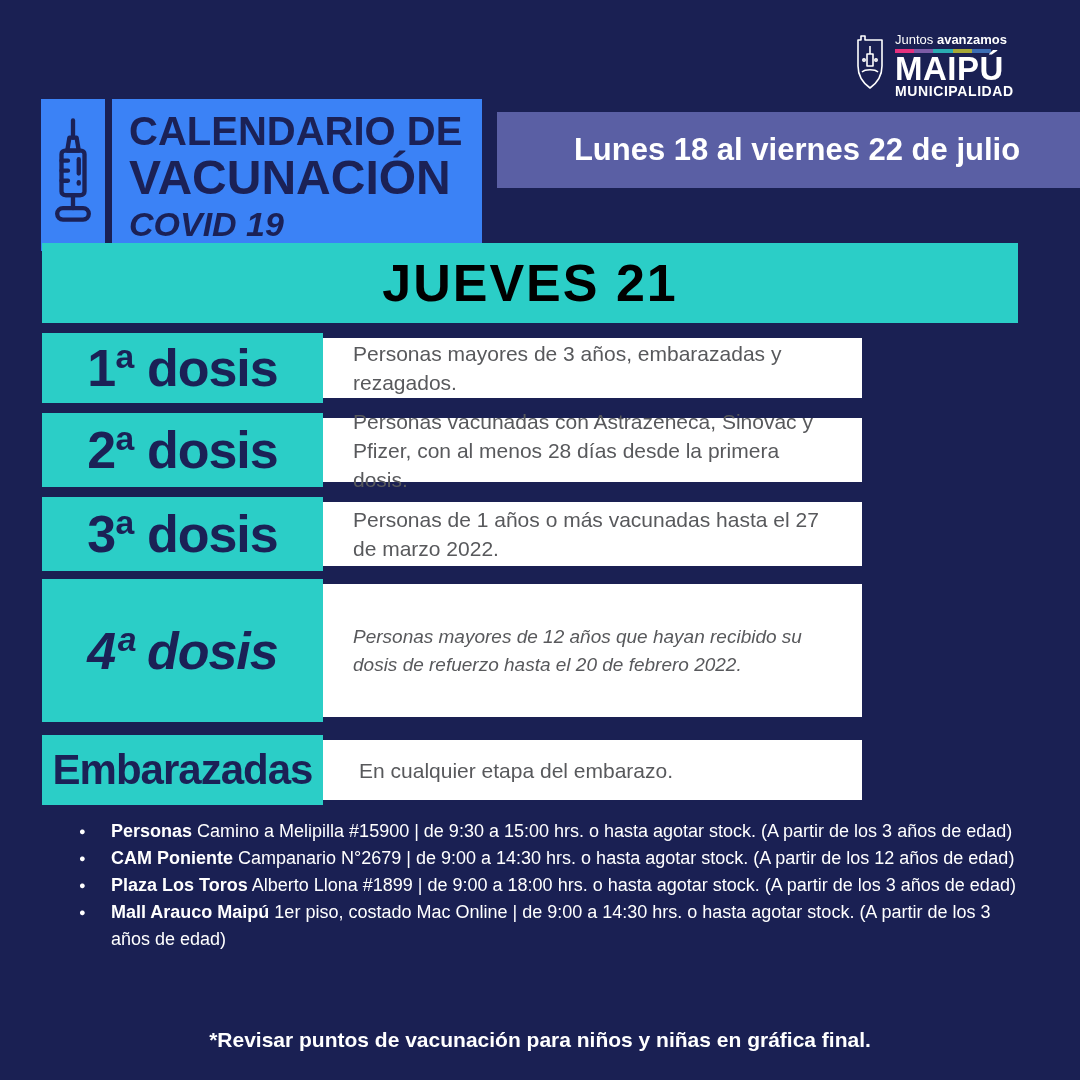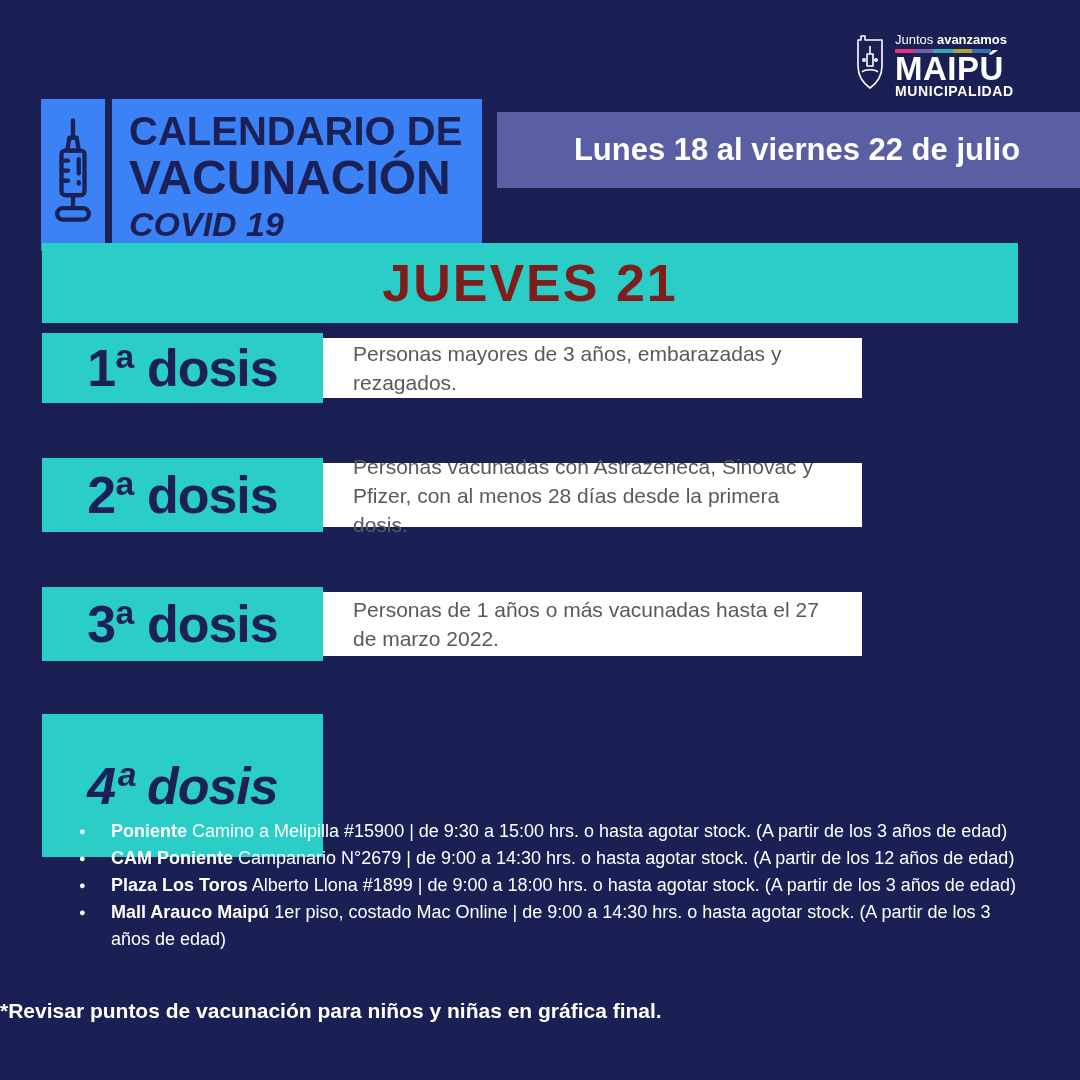--- a/index.html
+++ b/index.html
@@ -36,24 +36,24 @@
   
   .week-banner{
     left:497px;top:112px;width:600px;height:76px;
     background:#5A5FA4;display:flex;align-items:center;justify-content:center;
   }
   .week-banner span{color:#FFFFFF;font-size:31px;font-weight:700;white-space:nowrap;}
   .day-banner{
     left:42px;top:243px;width:976px;height:80px;
     background:#2BCEC7;display:flex;align-items:center;justify-content:center;
   }
-  .day-banner span{color:#7f1d1d;font-size:52px;font-weight:900;letter-spacing:2px;}
+  .day-banner span{color:#000000;font-size:52px;font-weight:900;letter-spacing:2px;}
 
   
-  .rows{left:42px;top:333px;width:820px;display:flex;flex-direction:column;gap:45px;}
+  .rows{left:42px;top:333px;width:820px;display:flex;flex-direction:column;}
   .row{display:flex;align-items:stretch;}
   .row-label{
     width:281px;background:#2BCEC7;color:#1B2156;
     display:flex;align-items:center;justify-content:center;
     font-weight:900;font-size:52px;letter-spacing:-1px;flex-shrink:0;
   }
   .row-label.small{font-size:42px;}
   .row-content{
     flex:1;background:#FFFFFF;margin:5px 0;
     display:flex;align-items:center;
@@ -67,21 +67,21 @@
   .r4{height:143px;margin-bottom:13px;font-style:italic;}
   .r5{height:70px;}
 
   
   .locations{left:78px;top:818px;width:940px;color:#FFFFFF;}
   .loc{position:relative;padding-left:33px;font-size:18px;line-height:27px;}
   .loc .dot{position:absolute;left:1px;top:0px;font-size:11px;line-height:27px;}
   .loc .loc-name{font-weight:700;}
 
   
-  .footer{left:0;top:999px;width:1080px;text-align:left;}
+  .footer{left:0;top:1028px;width:1080px;text-align:center;}
   .footer span{color:#FFFFFF;font-size:21px;font-weight:700;}
 
   svg{display:block;}
 </style>
 </head>
 <body>
 
 <div class="abs header-card">
   <div class="icon-box">
     <span>
@@ -155,26 +155,35 @@
       </div>
   </div>
   <div class="row r3">
     <div class="row-label">3ª dosis</div>
     <div class="row-content">
         <span>Personas de 1 años o más vacunadas hasta el 27 de marzo 2022.</span>
       </div>
   </div>
   <div class="row r4">
     <div class="row-label">4ª dosis</div>
+    <div class="row-content smalltext">
+        <span>Personas mayores de 12 años que hayan recibido su dosis de refuerzo hasta el 20 de febrero 2022.</span>
+      </div>
+  </div>
+  <div class="row r5">
+    <div class="row-label small">Embarazadas</div>
+    <div class="row-content indent">
+        <span>En cualquier etapa del embarazo.</span>
+      </div>
   </div>
 </div>
 
 <div class="abs locations">
   <div class="loc">
-    <span class="dot">●</span><span class="loc-name">Poniente</span><span> Camino a Melipilla #15900 | de 9:30 a 15:00 hrs. o hasta agotar stock. (A partir de los 3 años de edad)</span>
+    <span class="dot">●</span><span class="loc-name">Personas</span><span> Camino a Melipilla #15900 | de 9:30 a 15:00 hrs. o hasta agotar stock. (A partir de los 3 años de edad)</span>
   </div>
   <div class="loc">
     <span class="dot">●</span><span class="loc-name">CAM Poniente</span><span> Campanario N°2679 | de 9:00 a 14:30 hrs. o hasta agotar stock. (A partir de los 12 años de edad)</span>
   </div>
   <div class="loc">
     <span class="dot">●</span><span class="loc-name">Plaza Los Toros</span><span> Alberto Llona #1899 | de 9:00 a 18:00 hrs. o hasta agotar stock. (A partir de los 3 años de edad)</span>
   </div>
   <div class="loc">
     <span class="dot">●</span><span class="loc-name">Mall Arauco Maipú</span><span> 1er piso, costado Mac Online | de 9:00 a 14:30 hrs. o hasta agotar stock. (A partir de los 3 años de edad)</span>
   </div>

